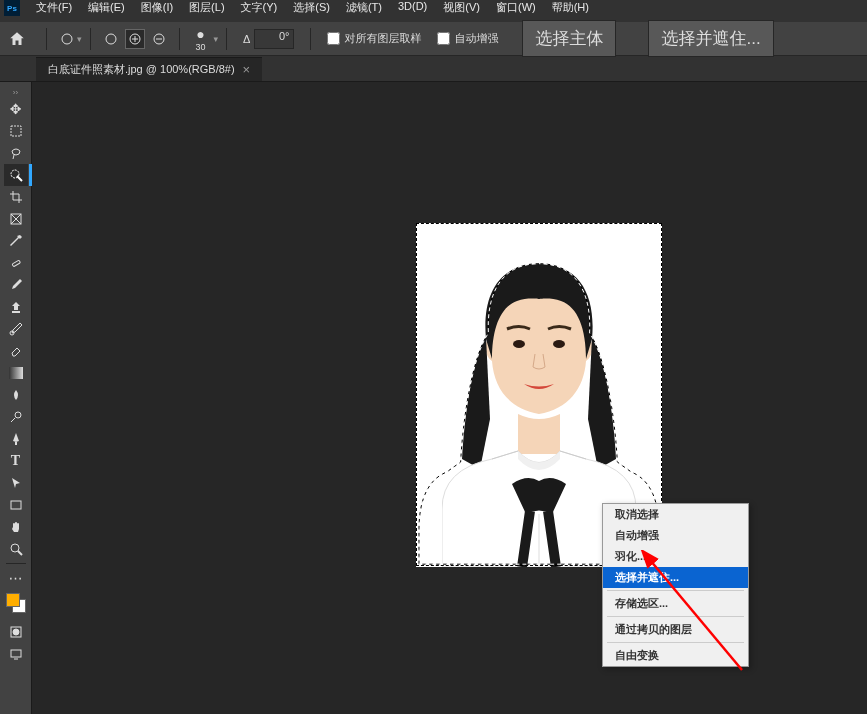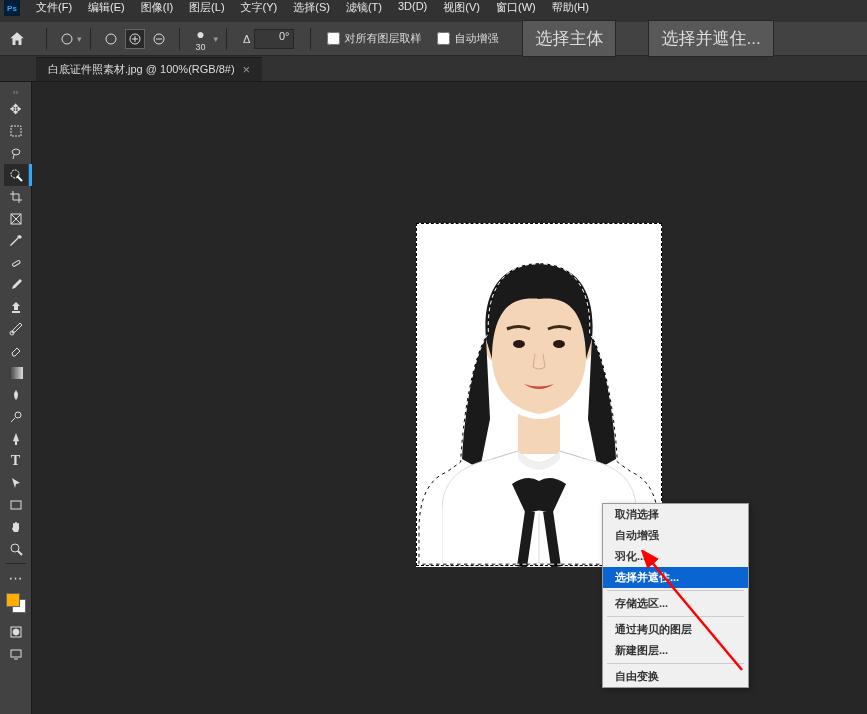--- a/index.html
+++ b/index.html
@@ -288,21 +288,20 @@
 
     <div class="context-menu" id="ctx-menu">
         <div class="menu-row">取消选择</div>
         <div class="menu-row">自动增强</div>
         <div class="menu-row">羽化...</div>
         <div class="menu-row highlighted">选择并遮住...</div>
         <div class="sep"></div>
         <div class="menu-row">存储选区...</div>
         <div class="sep"></div>
         <div class="menu-row">通过拷贝的图层</div>
-        <div class="menu-row">新建图层...</div>
         <div class="sep"></div>
         <div class="menu-row">自由变换</div>
       </div>
 
     <svg class="annotation-arrow" style="left:600px; top:468px; width:120px; height:130px;">
       <defs>
           <marker id="ah" markerWidth="10" markerHeight="10" refX="2" refY="3" orient="auto">
             <path d="M0,0 L0,6 L8,3 z" fill="#ff0000"></path>
           </marker>
         </defs>

